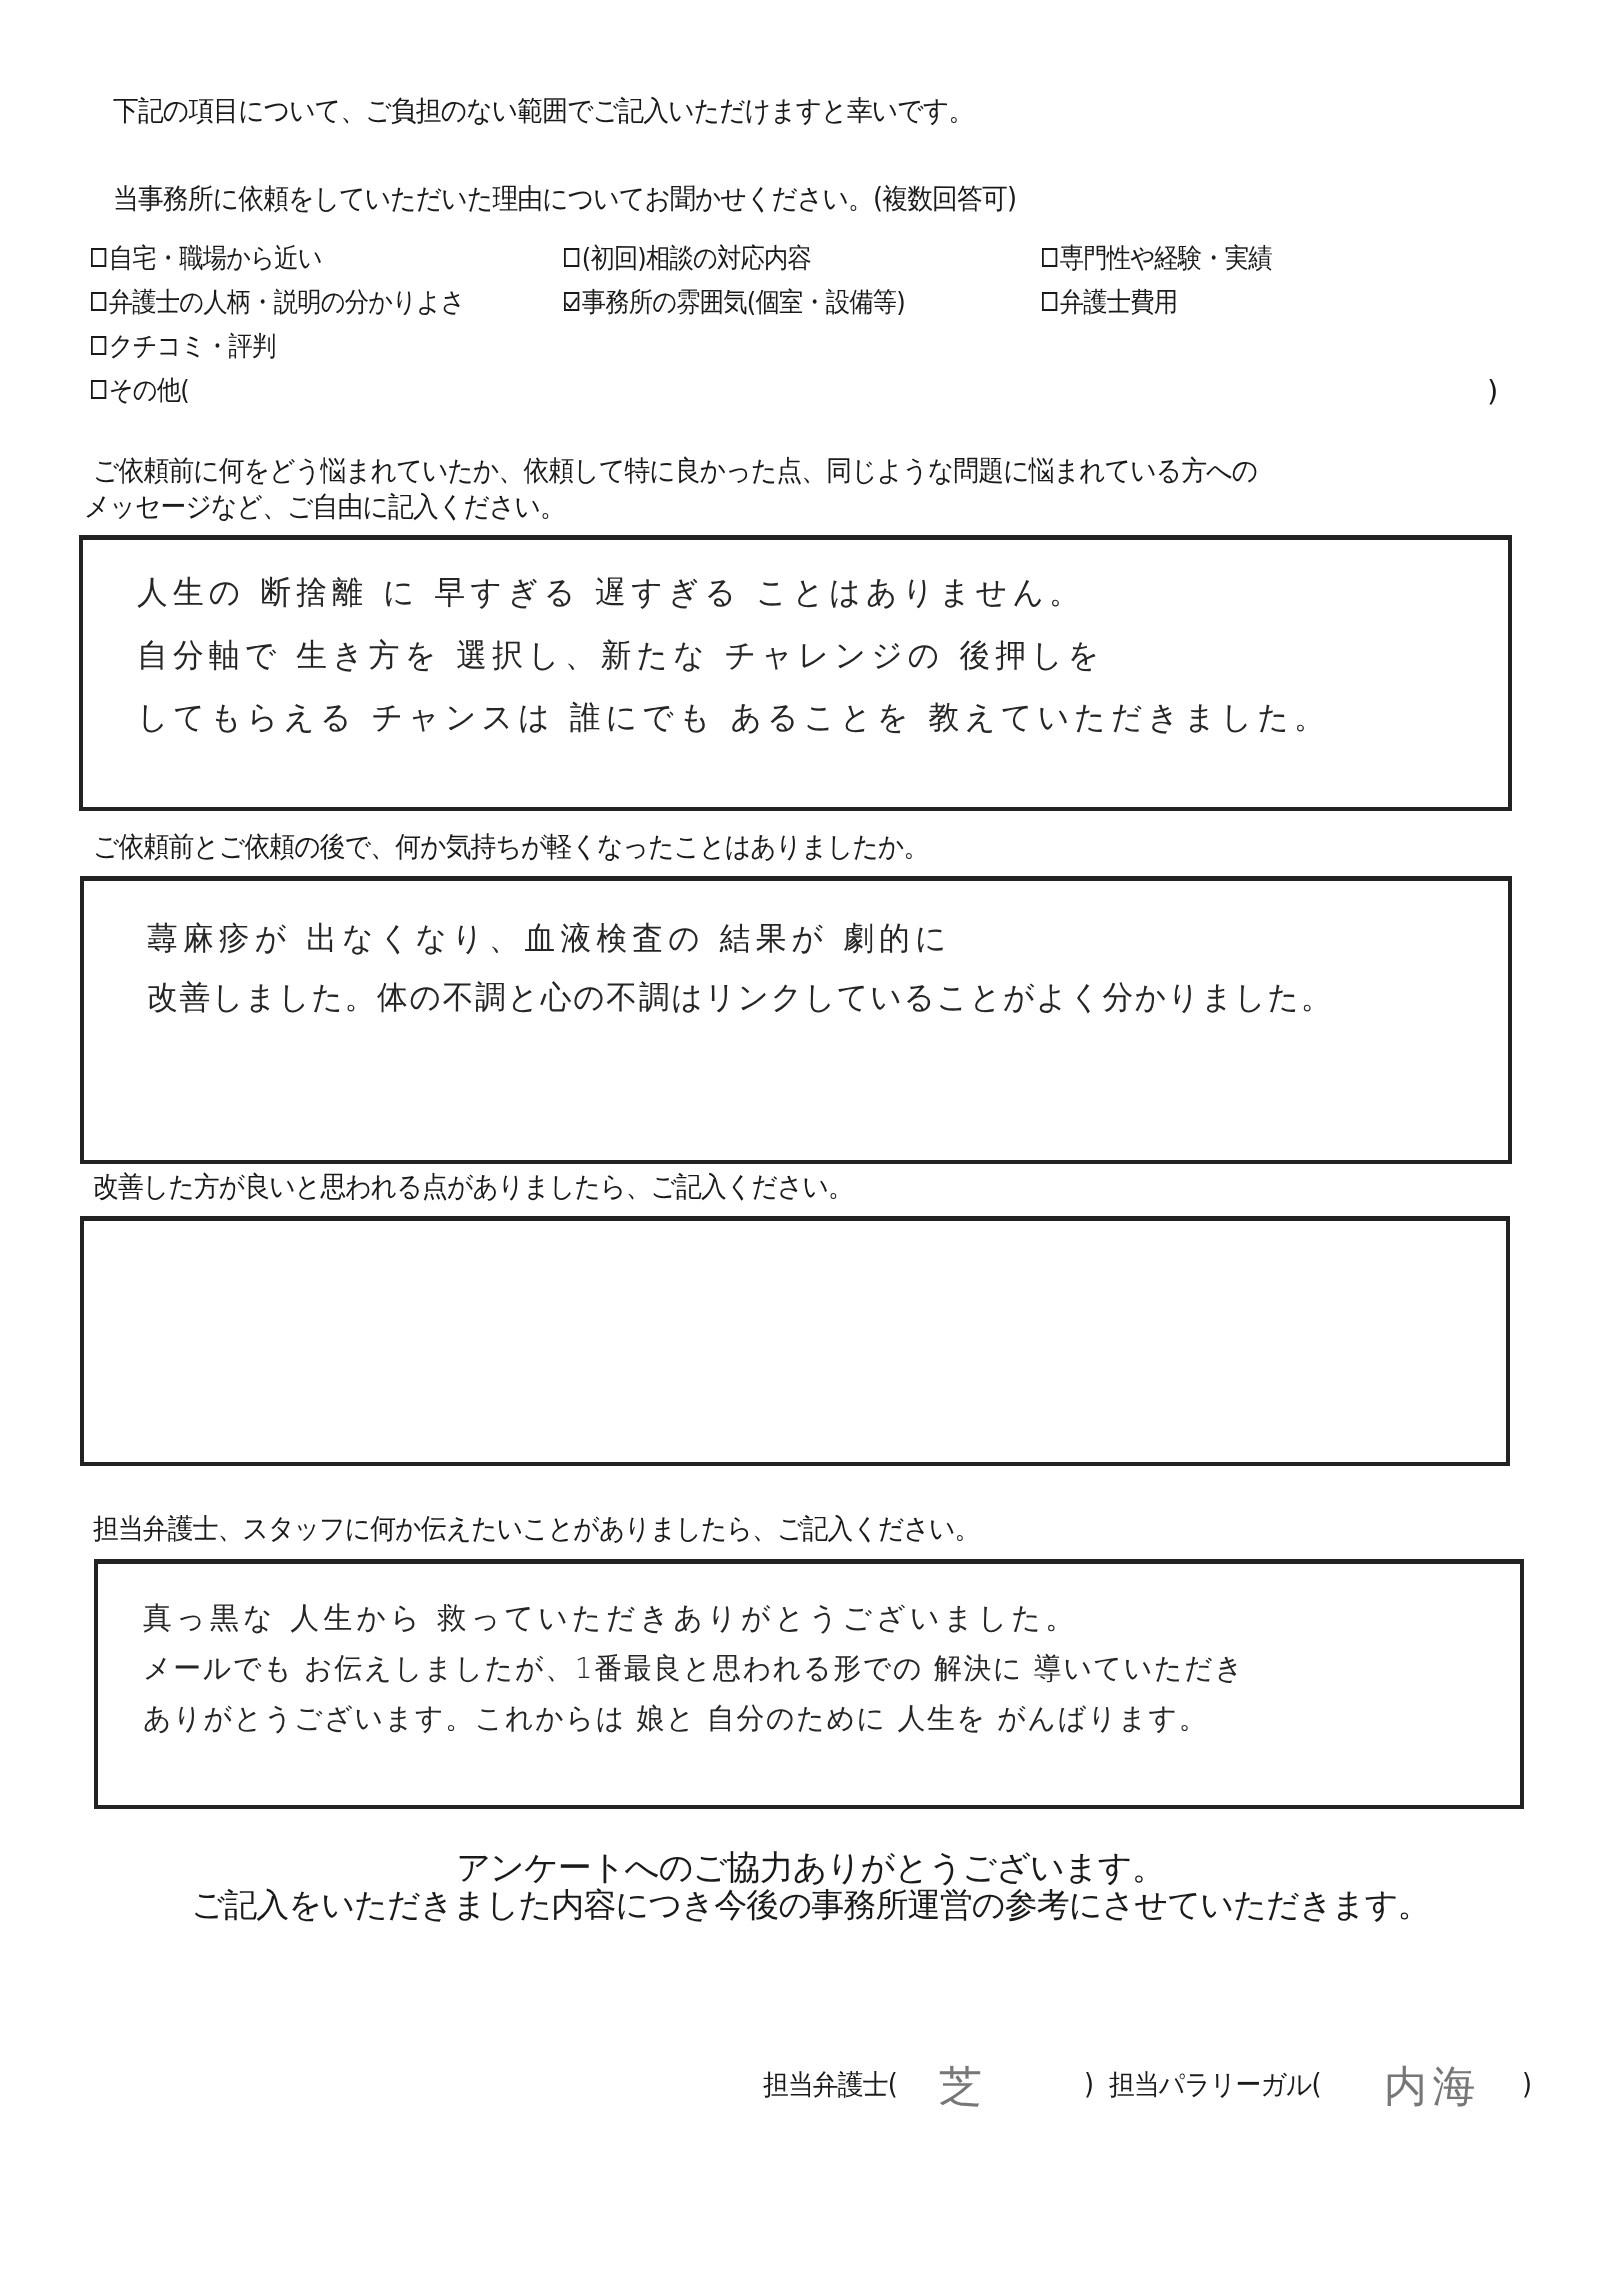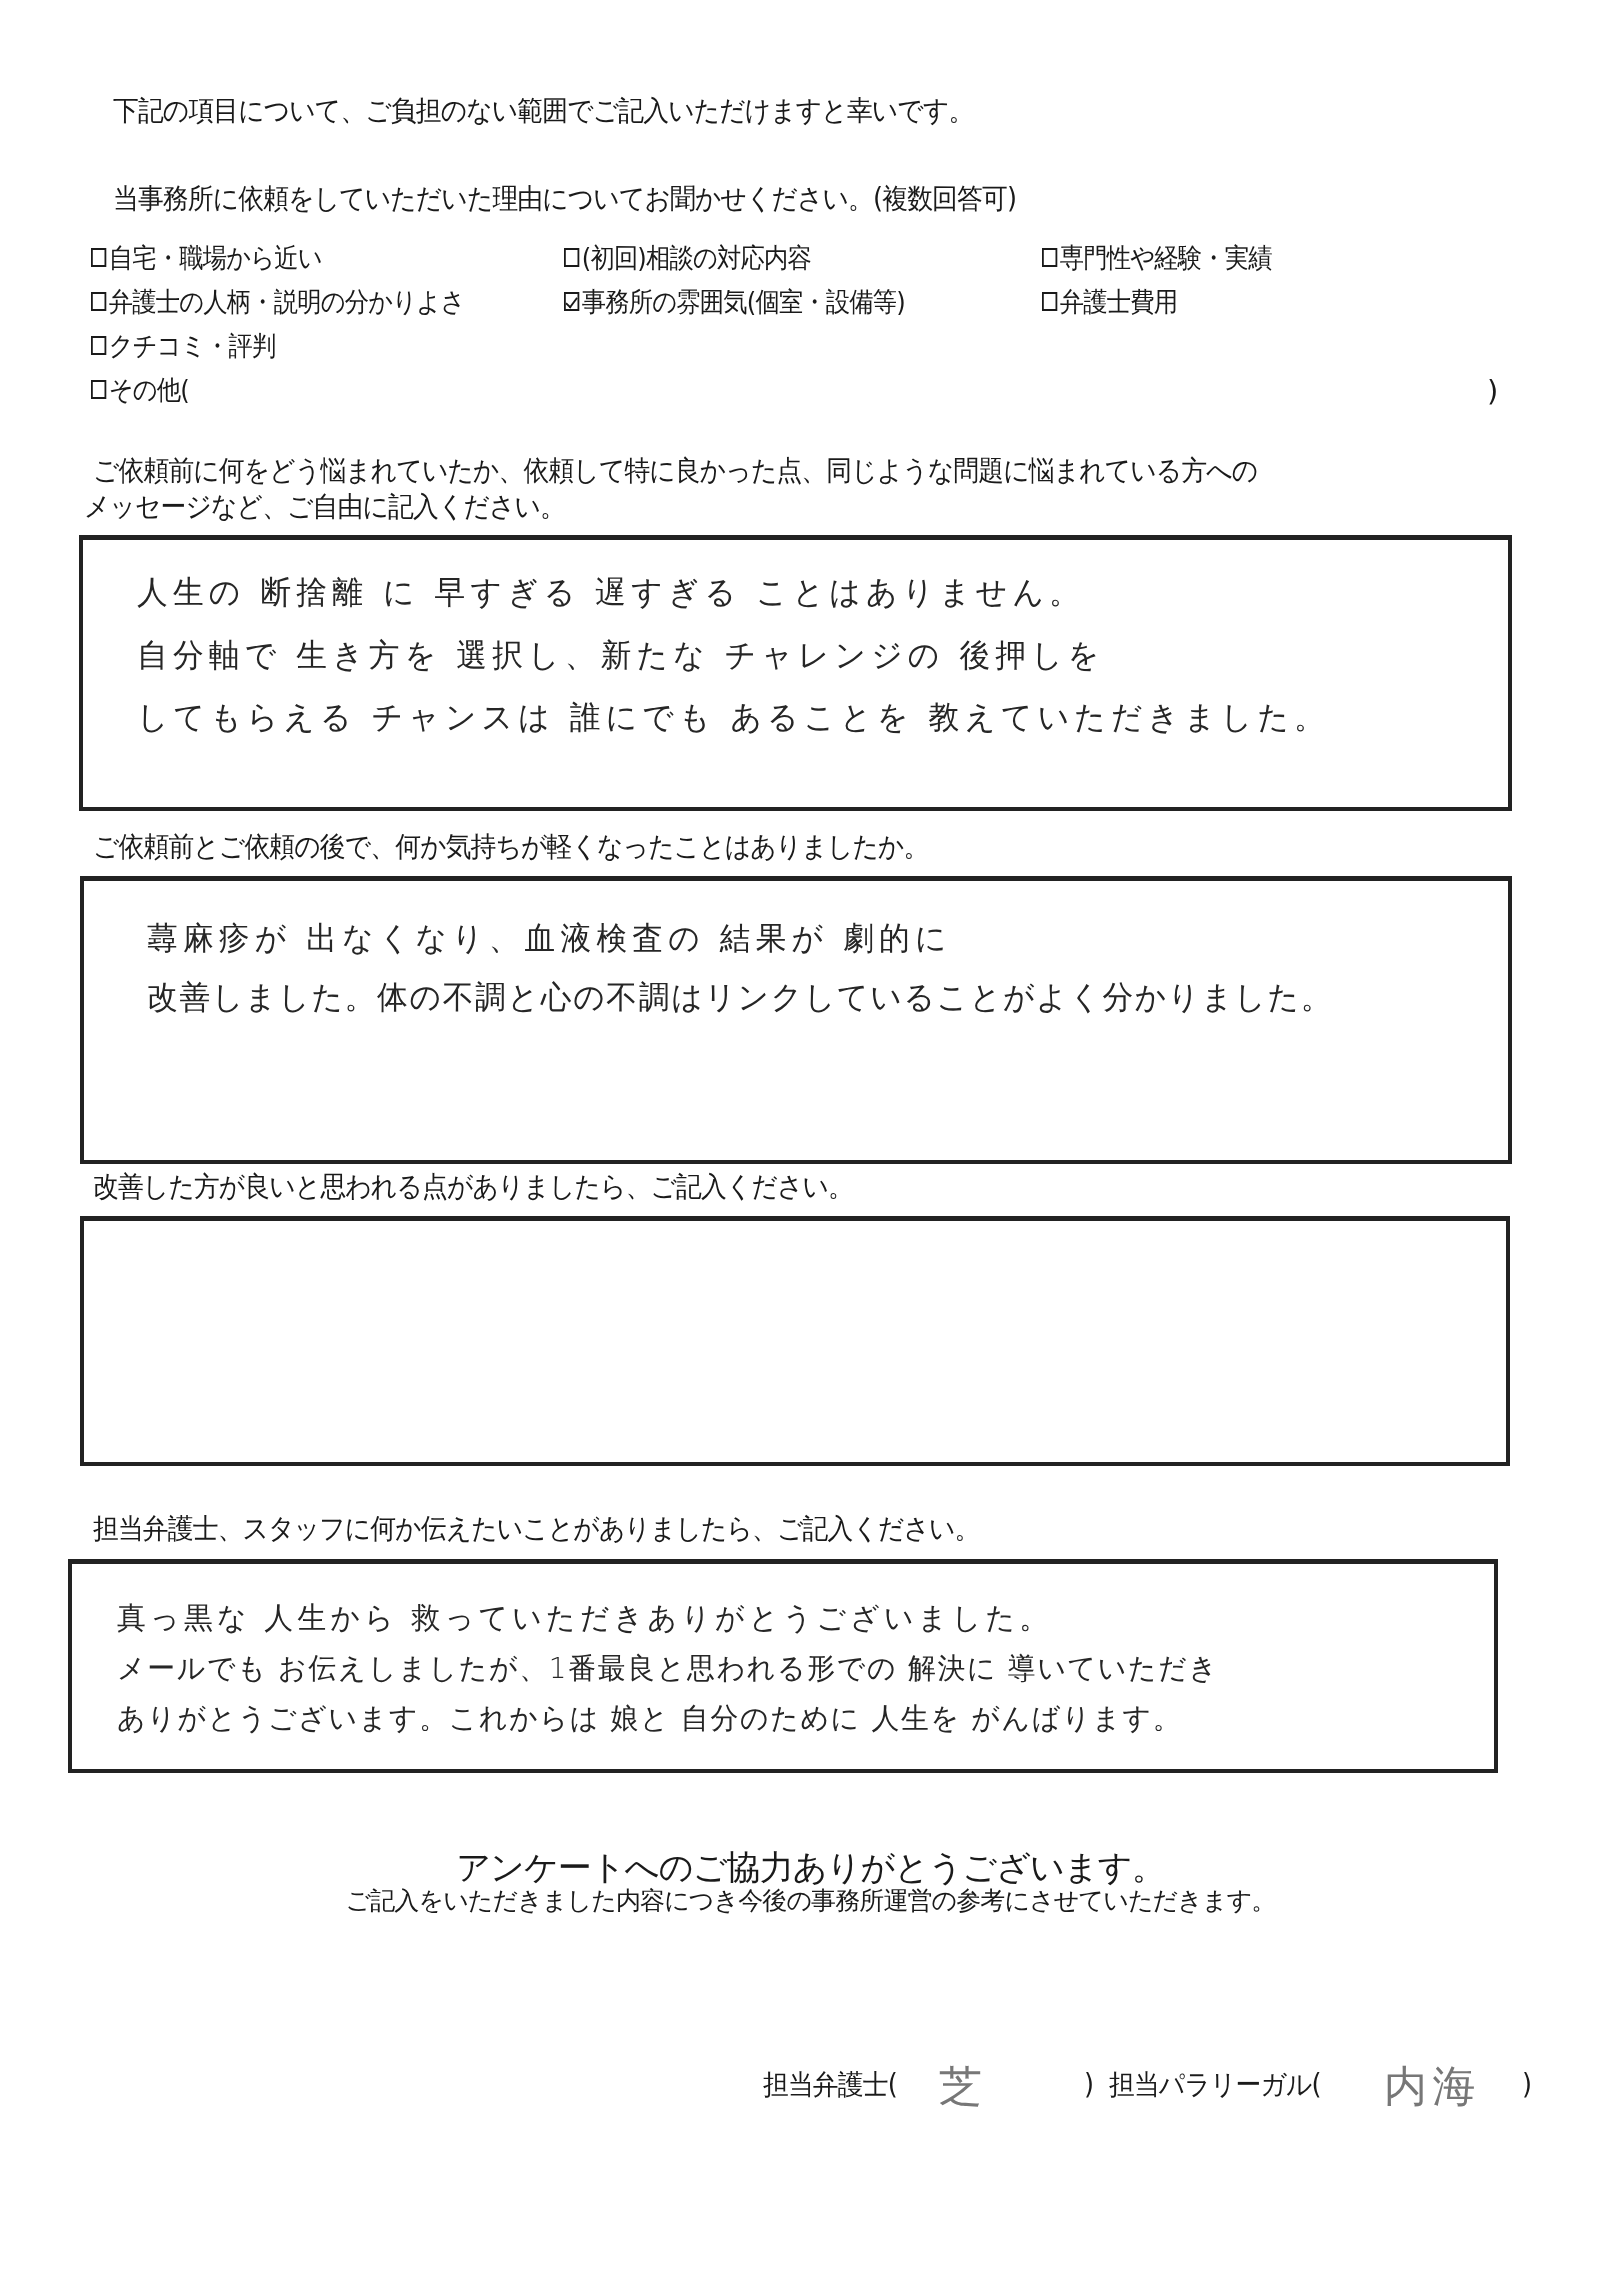--- a/index.html
+++ b/index.html
@@ -82,28 +82,28 @@
 <div class="abs printed" style="left:93px; top:833px;">ご依頼前とご依頼の後で、何か気持ちが軽くなったことはありましたか。</div>
 <div class="box" style="left:80px; top:876px; width:1432px; height:288px;">
   <div class="hand" style="left:63px; top:41px;">蕁麻疹が 出なくなり、血液検査の 結果が 劇的に</div>
   <div class="hand" style="left:63px; top:100px; letter-spacing:1.8px;">改善しました。体の不調と心の不調はリンクしていることがよく分かりました。</div>
 </div>
 
 <div class="abs printed" style="left:93px; top:1173px;">改善した方が良いと思われる点がありましたら、ご記入ください。</div>
 <div class="box" style="left:80px; top:1216px; width:1430px; height:250px;"></div>
 
 <div class="abs printed" style="left:93px; top:1515px;">担当弁護士、スタッフに何か伝えたいことがありましたら、ご記入ください。</div>
-<div class="box" style="left:68px; top:1559px; width:1430px; height:214px;">
+<div class="box" style="left:94px; top:1559px; width:1430px; height:250px;">
   <div class="hand" style="left:45px; top:39px; font-size:30px; letter-spacing:4.5px;">真っ黒な 人生から 救っていただきありがとうございました。</div>
   <div class="hand" style="left:45px; top:90px; font-size:29px; letter-spacing:1.8px;">メールでも お伝えしましたが、1番最良と思われる形での 解決に 導いていただき</div>
   <div class="hand" style="left:45px; top:140px; font-size:29px; letter-spacing:1.8px;">ありがとうございます。これからは 娘と 自分のために 人生を がんばります。</div>
 </div>
 
 <div class="abs printed center" style="top:1850px; transform:none; font-size:34px;">アンケートへのご協力ありがとうございます。</div>
-<div class="abs printed center" style="top:1888px; transform:none; font-size:25px;">ご記入をいただきました内容につき今後の事務所運営の参考にさせていただきます。</div>
+<div class="abs printed center" style="top:1888px; transform:none; font-size:33px;">ご記入をいただきました内容につき今後の事務所運営の参考にさせていただきます。</div>
 
 <div class="abs printed" style="left:763px; top:2071px;">担当弁護士(</div>
 <div class="abs sig" style="left:939px; top:2058px;">芝</div>
 <div class="abs printed" style="left:1084px; top:2071px;">)</div>
 <div class="abs printed" style="left:1109px; top:2071px;">担当パラリーガル(</div>
 <div class="abs sig" style="left:1384px; top:2058px;">内海</div>
 <div class="abs printed" style="left:1522px; top:2071px;">)</div>
 
 
 </body></html>

